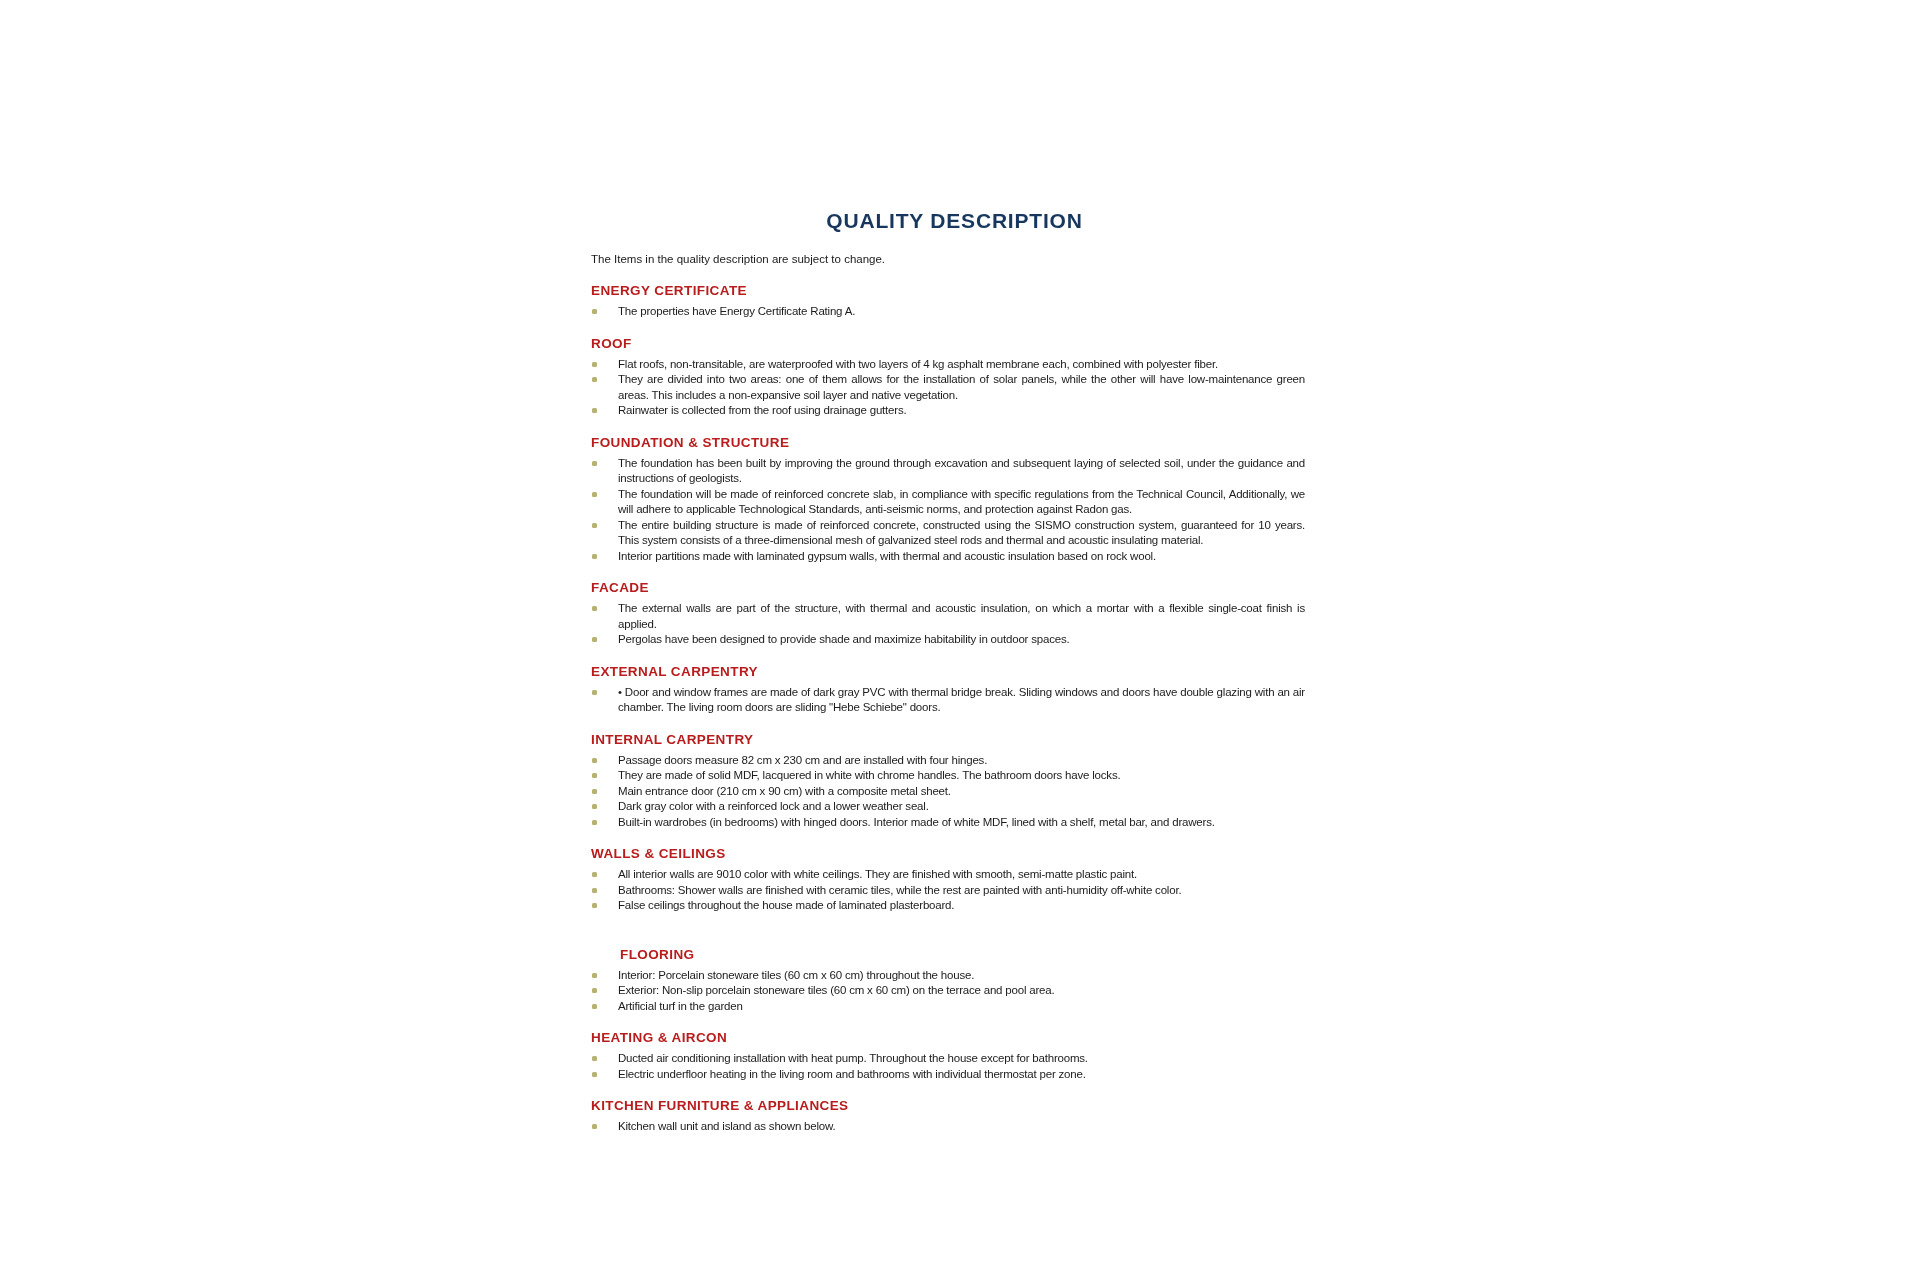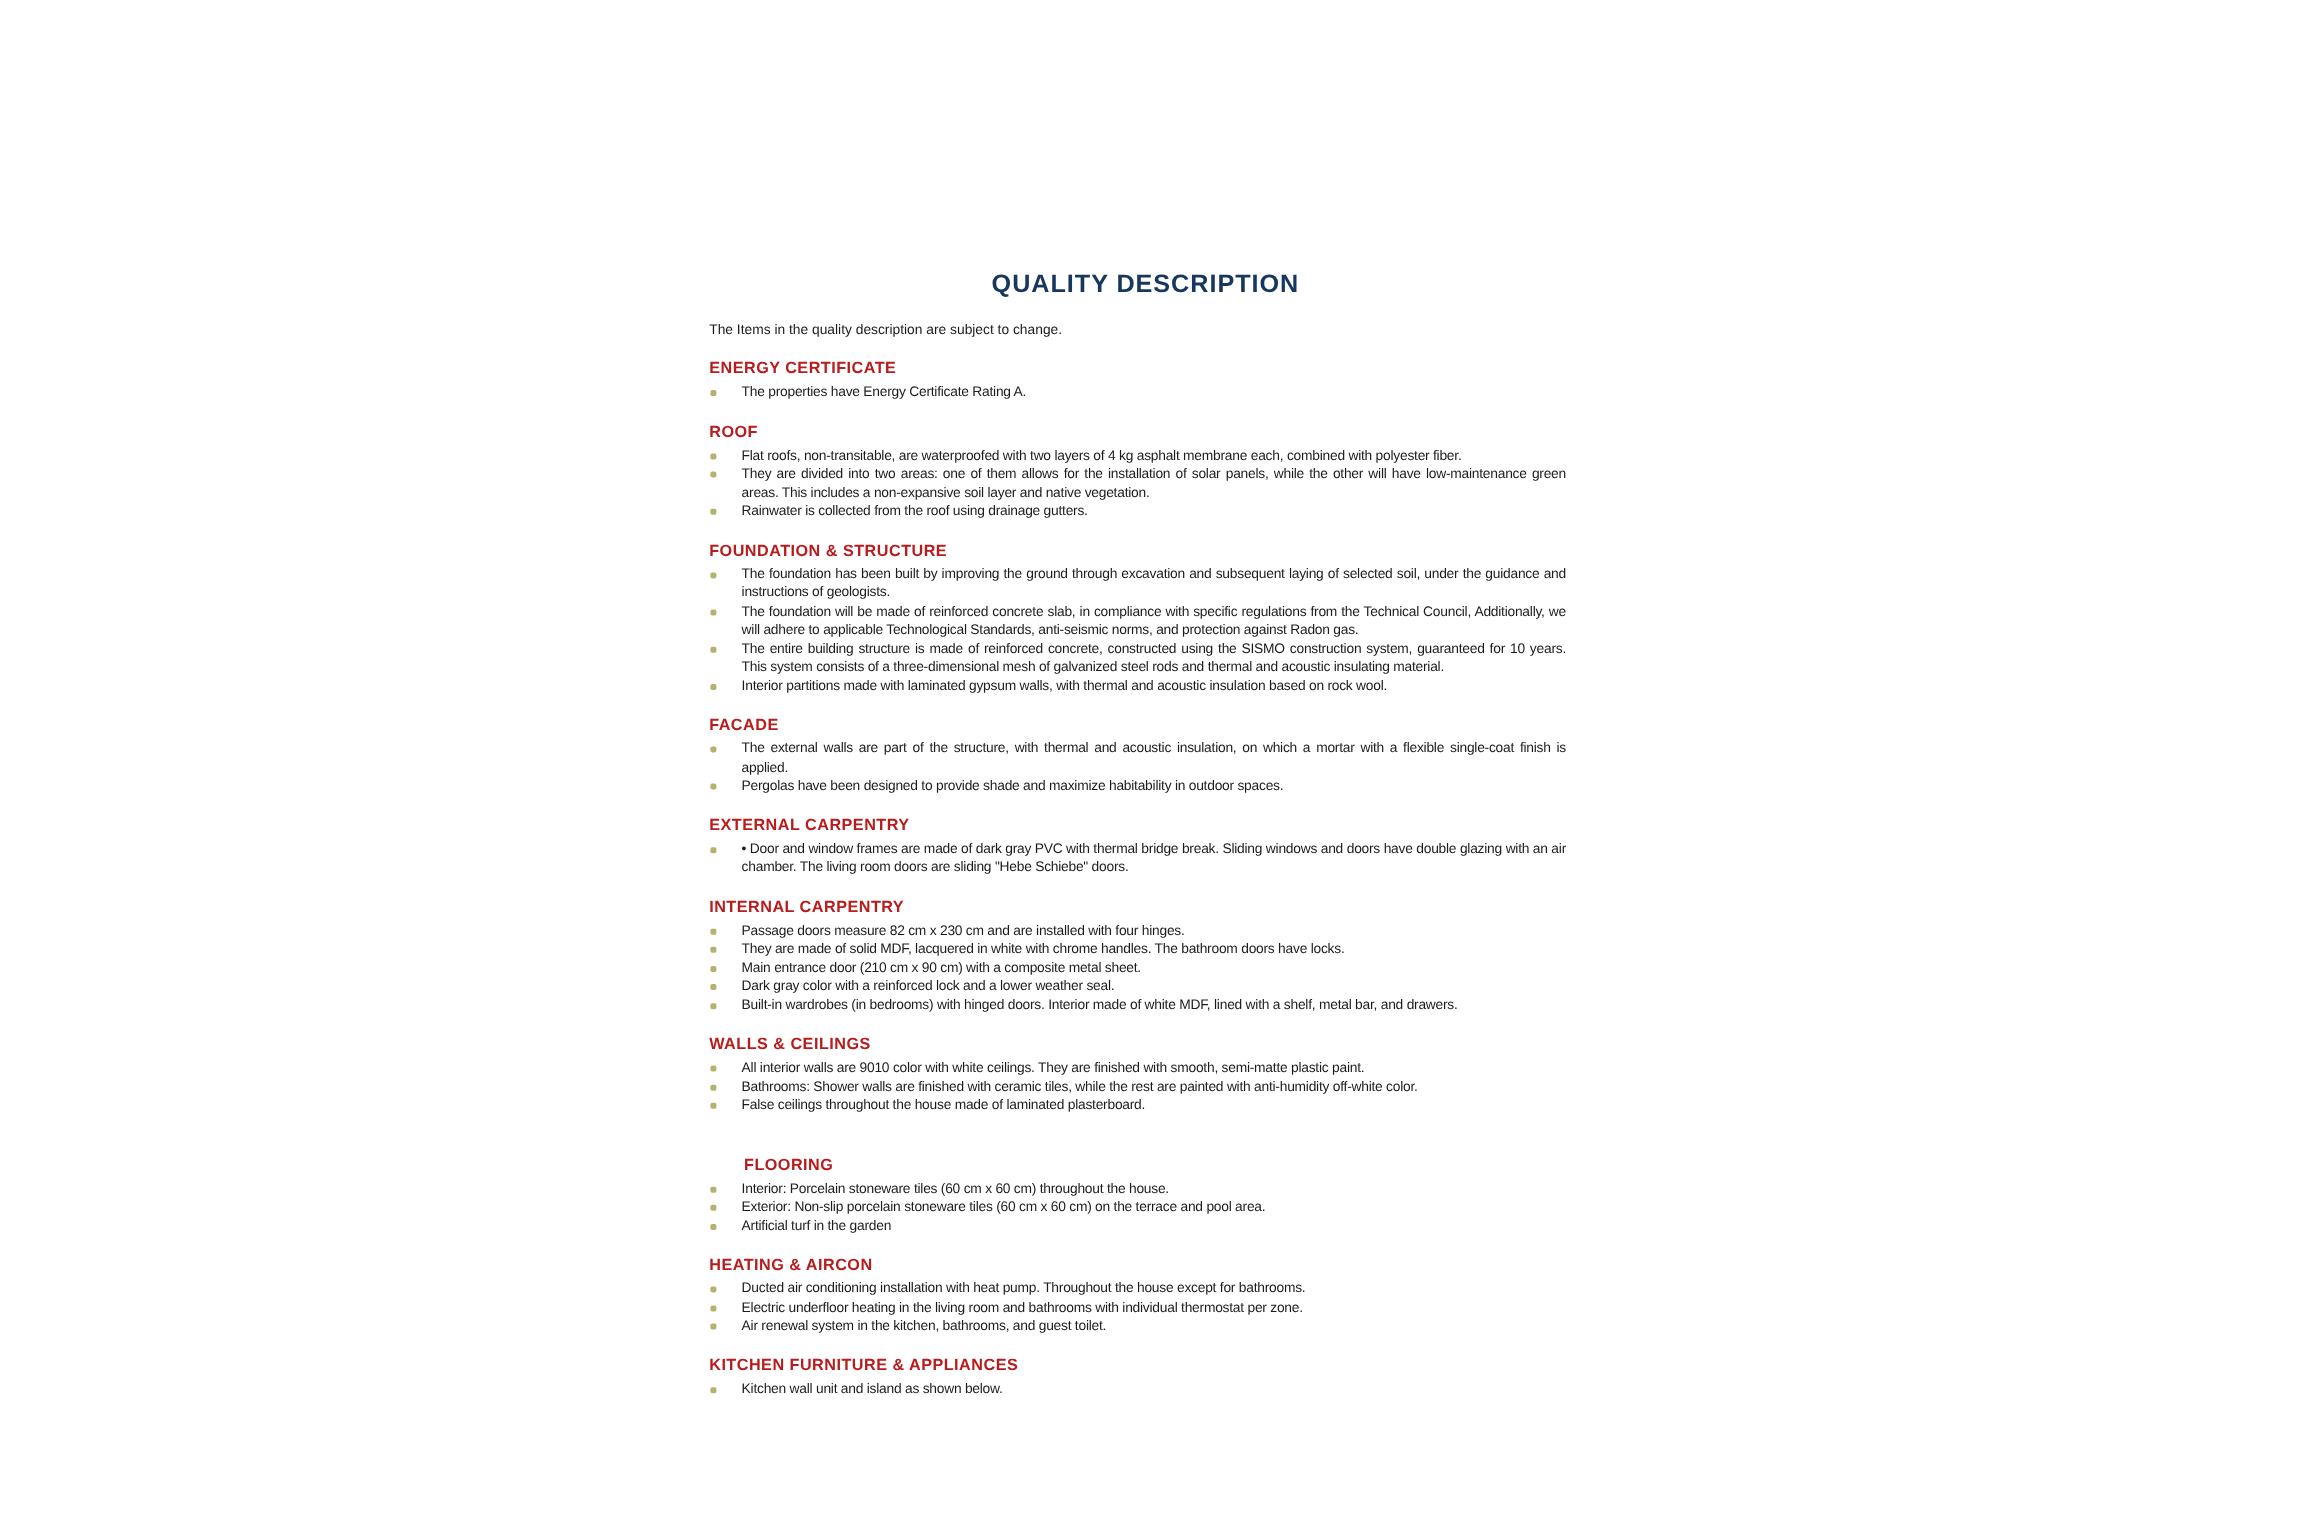--- a/index.html
+++ b/index.html
@@ -9,21 +9,20 @@
     height: 1280px;
     background: #ffffff;
     overflow: hidden;
     font-family: "Liberation Sans", sans-serif;
   }
   .doc {
     position: absolute;
     left: 591px;
     top: 206px;
     width: 714px;
-    margin-top: 16px;
   }
   .doc-title {
     margin: 0 0 0 13px;
     text-align: center;
     font-size: 21px;
     font-weight: bold;
     letter-spacing: 0.8px;
     line-height: 30px;
     color: #17375E;
   }
@@ -228,24 +227,20 @@
   <li>
     <span class="bullet"></span>
     <span class="txt">Ducted air conditioning installation with heat pump. Throughout the house except for bathrooms.</span>
   </li>
 
   <li>
     <span class="bullet"></span>
     <span class="txt">Electric underfloor heating in the living room and bathrooms with individual thermostat per zone.</span>
   </li>
 
-  <li>
-    <span class="bullet"></span>
-    <span class="txt">Air renewal system in the kitchen, bathrooms, and guest toilet.</span>
-  </li>
 </ul>
   </div>
 
   <div class="section">
     <h2>KITCHEN FURNITURE &amp; APPLIANCES</h2>
     <ul>
   <li>
     <span class="bullet"></span>
     <span class="txt">Kitchen wall unit and island as shown below.</span>
   </li>

